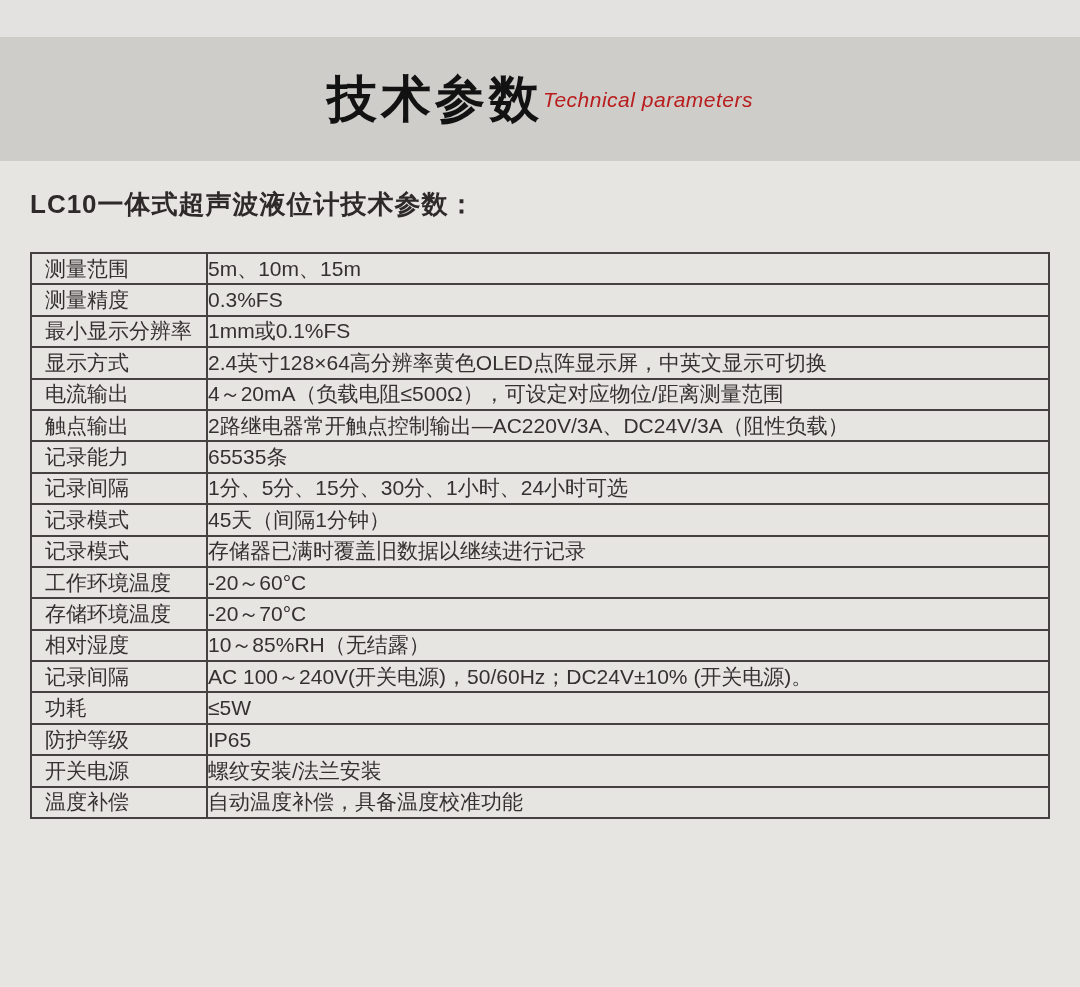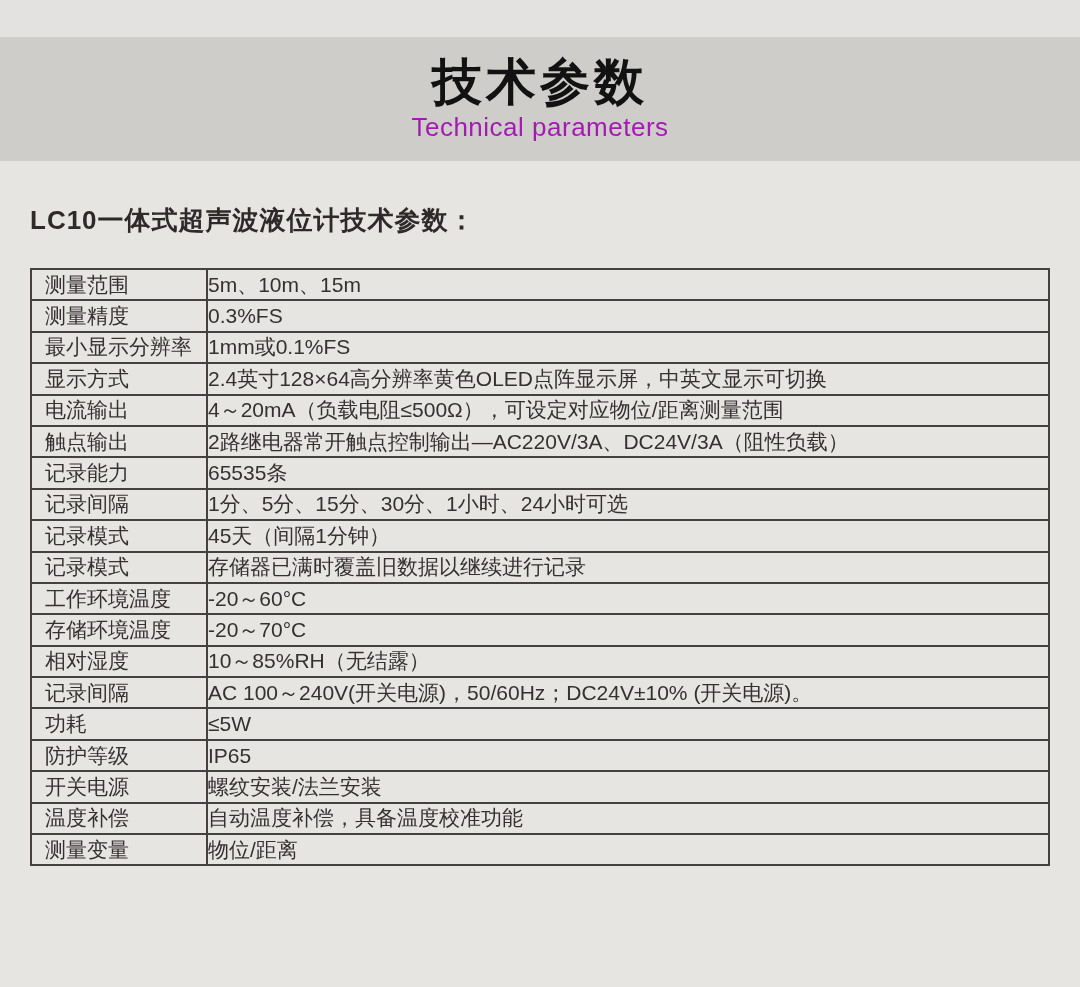--- a/index.html
+++ b/index.html
@@ -14,43 +14,44 @@
   .top-strip {
     width: 1080px;
     height: 37px;
     background: #e3e2e0;
   }
   .header-band {
     width: 1080px;
     height: 124px;
     background: #cecdca;
     display: flex;
-    flex-direction: column;
+    flex-direction: row;
     align-items: center;
     justify-content: center;
   }
   .page-title {
     font-size: 50px;
     font-weight: 700;
     color: #121212;
     letter-spacing: 4px;
     line-height: 1.1;
   }
   .page-subtitle {
-    font-size: 26px;
+    font-size: 21px;
     font-weight: 400;
-    color: #a21caf;
+    color: #b91c1c;
     margin-top: 2px;
     letter-spacing: 0.5px;
+    font-style: italic;
   }
   .content {
     padding: 0 30px;
   }
   .section-title {
-    margin-top: 42px;
+    margin-top: 26px;
     font-size: 26px;
     font-weight: 700;
     color: #2d2a29;
     letter-spacing: 1px;
   }
   table.params {
     margin-top: 30px;
     width: 1020px;
     border-collapse: collapse;
     table-layout: fixed;
@@ -152,20 +153,16 @@
             <td class="value-cell">IP65</td>
           </tr>
           <tr>
             <td class="label-cell">开关电源</td>
             <td class="value-cell">螺纹安装/法兰安装</td>
           </tr>
           <tr>
             <td class="label-cell">温度补偿</td>
             <td class="value-cell">自动温度补偿，具备温度校准功能</td>
           </tr>
-          <tr>
-            <td class="label-cell">测量变量</td>
-            <td class="value-cell">物位/距离</td>
-          </tr>
         </tbody>
     </table>
   </div>
 </div>
 
 </body></html>

